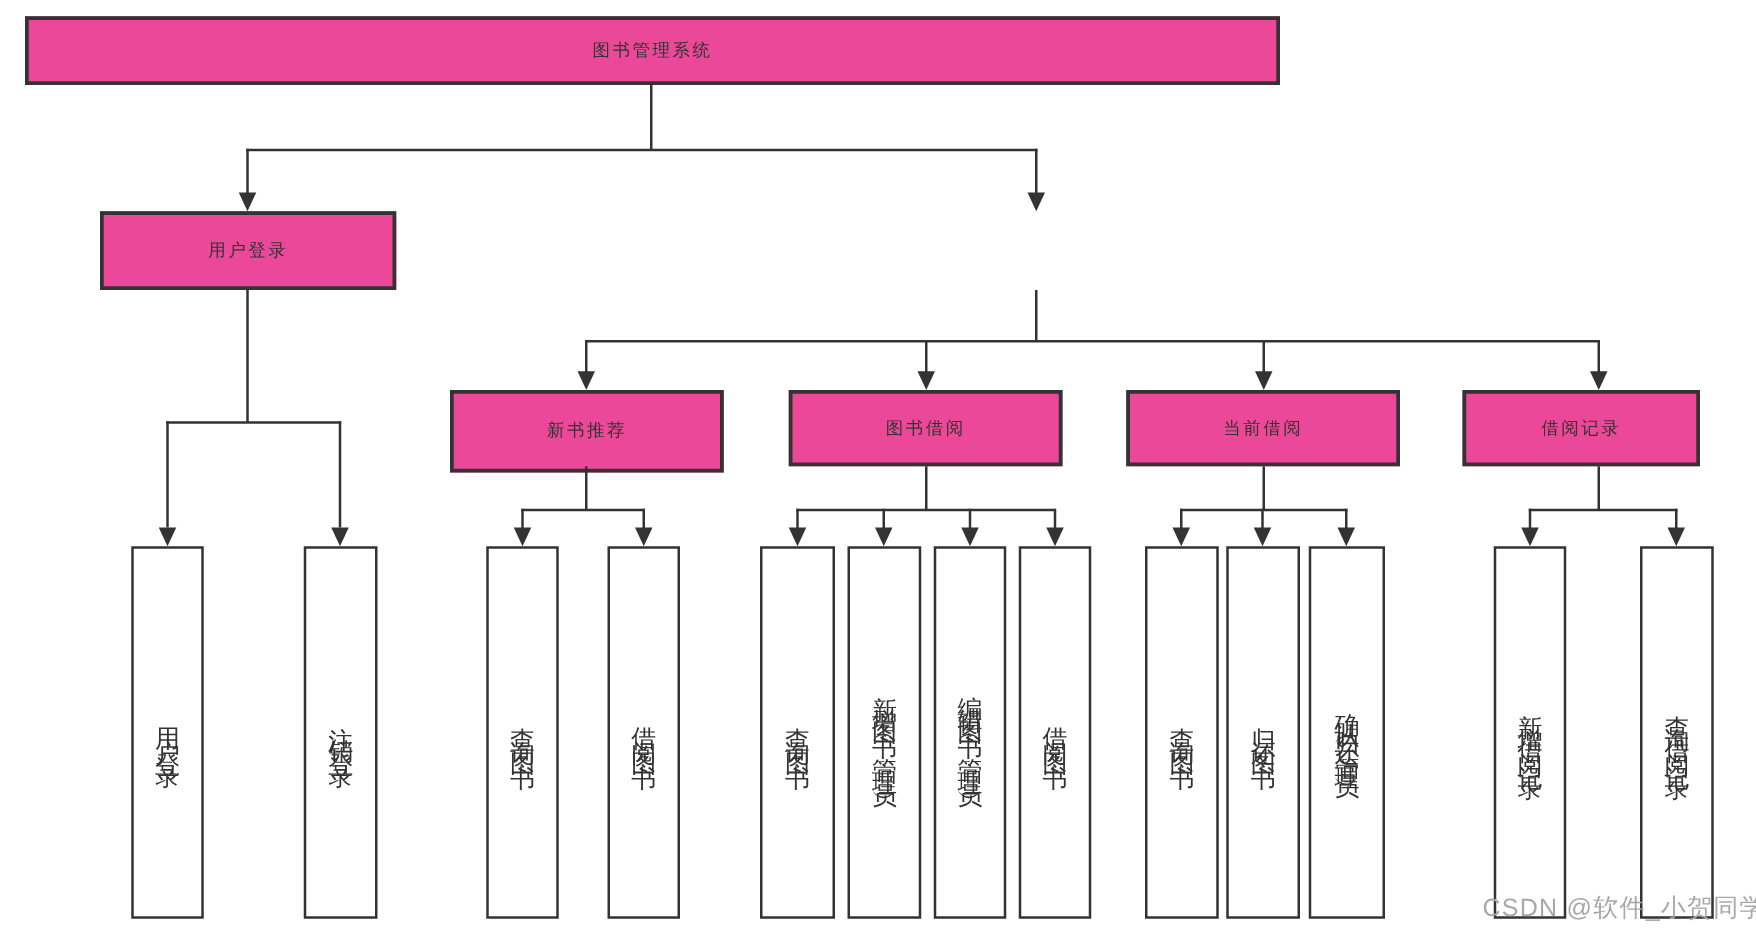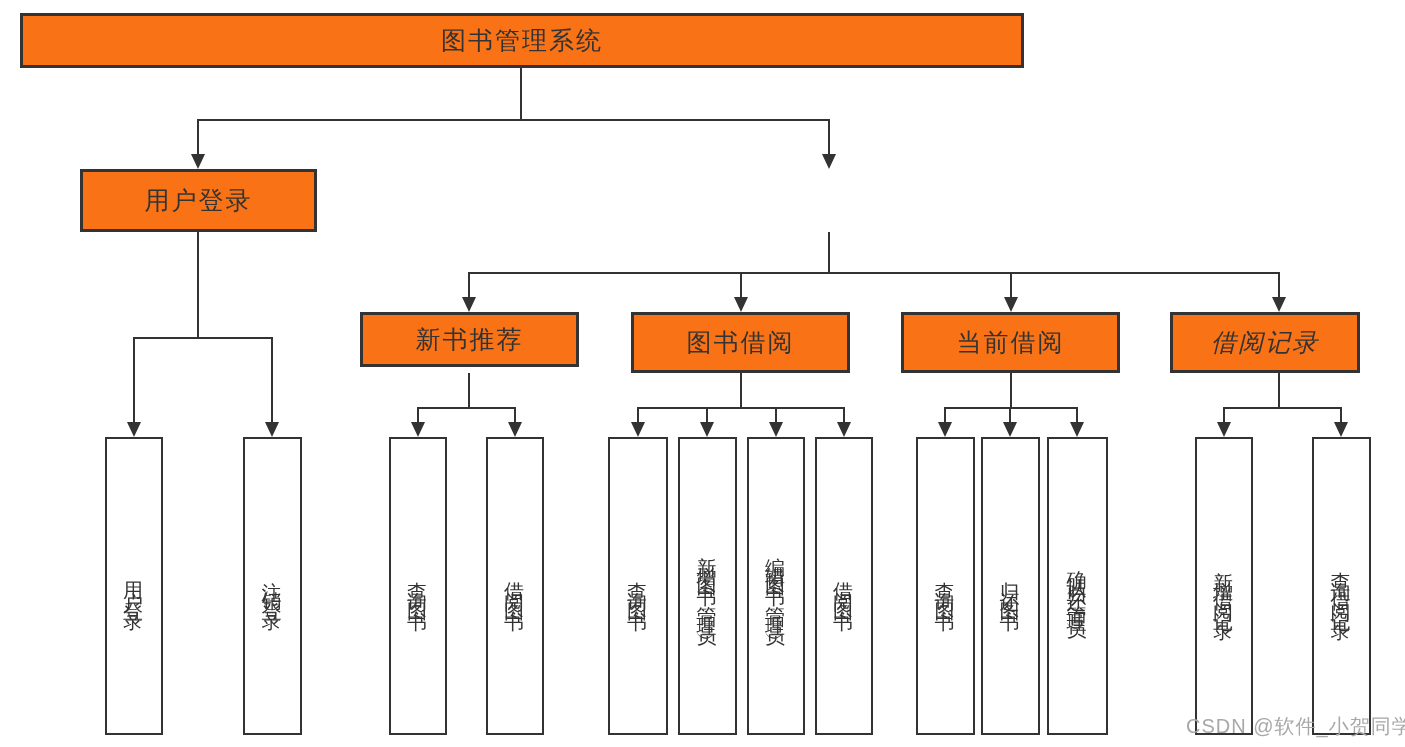--- a/index.html
+++ b/index.html
@@ -12,26 +12,26 @@
     position: relative;
     width: 1405px;
     height: 747px;
     background: #ffffff;
     overflow: hidden;
   }
   
   .hbox {
     position: absolute;
     box-sizing: border-box;
-    background: #f97316;
+    background: #ec4899;
     border: 3px solid #333333;
     display: flex;
     align-items: center;
     justify-content: center;
-    font-size: 25px;
+    font-size: 14px;
     letter-spacing: 2px;
     color: #333333;
     white-space: nowrap;
   }
   
   .vbox {
     position: absolute;
     box-sizing: border-box;
     background: #ffffff;
     border: 2px solid #333333;
@@ -109,30 +109,30 @@
   <div class="hline" style="left:468px; top:272px; width:812px;"></div>
   <div class="vline" style="left:468px; top:272px; height:26px;"></div>
   <div class="arrow" style="left:462px; top:297px;"></div>
   <div class="vline" style="left:740px; top:272px; height:26px;"></div>
   <div class="arrow" style="left:734px; top:297px;"></div>
   <div class="vline" style="left:1010px; top:272px; height:26px;"></div>
   <div class="arrow" style="left:1004px; top:297px;"></div>
   <div class="vline" style="left:1278px; top:272px; height:26px;"></div>
   <div class="arrow" style="left:1272px; top:297px;"></div>
 
-  <div class="hbox" style="left:360px; top:312px; width:219px; height:55px;">
+  <div class="hbox" style="left:360px; top:312px; width:219px; height:66px;">
     <span>新书推荐</span>
   </div>
   <div class="hbox" style="left:901px; top:312px; width:219px; height:61px;">
     <span>当前借阅</span>
   </div>
   <div class="hbox" style="left:631px; top:312px; width:219px; height:61px;">
     <span>图书借阅</span>
   </div>
-  <div class="hbox" style="left:1170px; top:312px; width:190px; height:61px;font-style:italic;">
+  <div class="hbox" style="left:1170px; top:312px; width:190px; height:61px;">
     <span>借阅记录</span>
   </div>
 
   <div class="vline" style="left:468px; top:373px; height:35px;"></div>
   <div class="hline" style="left:417px; top:407px; width:99px;"></div>
   <div class="vline" style="left:417px; top:407px; height:16px;"></div>
   <div class="arrow" style="left:411px; top:422px;"></div>
   <div class="vline" style="left:514px; top:407px; height:16px;"></div>
   <div class="arrow" style="left:508px; top:422px;"></div>
 

